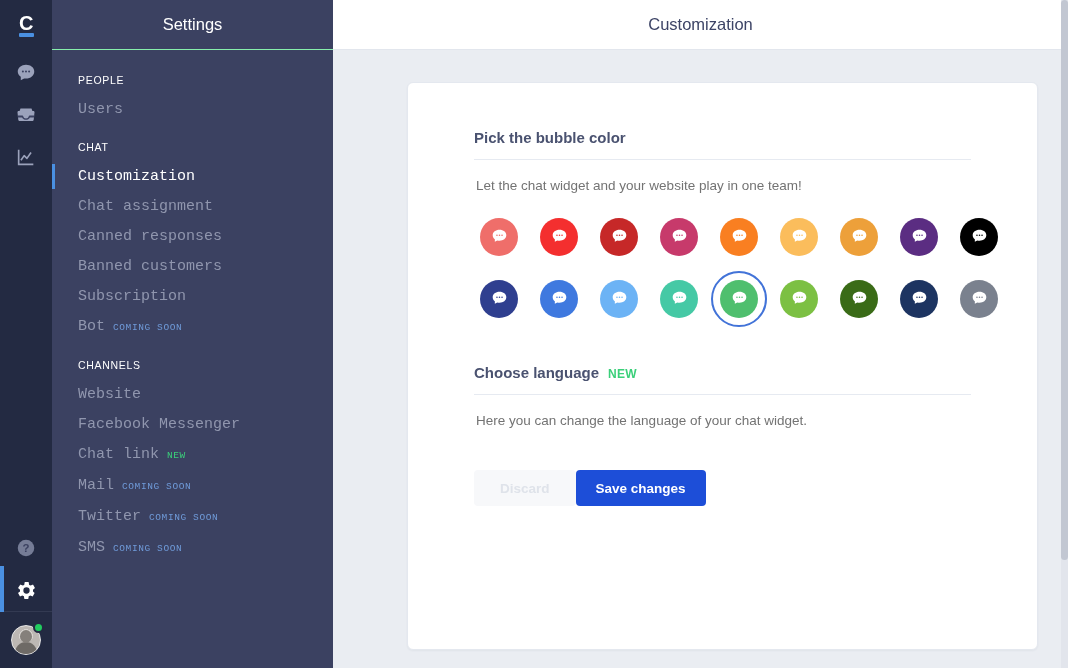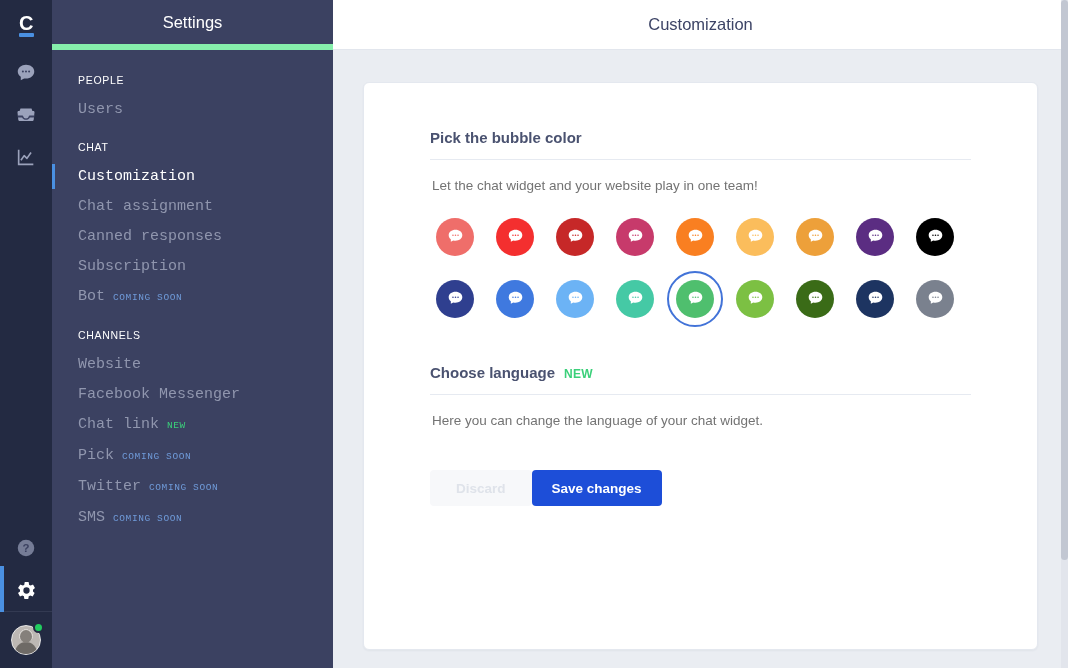--- a/index.html
+++ b/index.html
@@ -73,21 +73,21 @@
   #sidebar {
     width: 281px; min-width: 281px; height: 668px;
     background: #3b4161;
     display: flex; flex-direction: column;
     overflow: hidden;
   }
   .sidebar-head {
     height: 50px; min-height: 50px;
     display: flex; align-items: center; justify-content: center;
     color: #ffffff; font-size: 16.5px;
-    border-bottom: 6px solid #86efac;
+    border-bottom: 1px solid #86efac;
   }
   .sidebar-scroll { flex: 1; padding-top: 24px; overflow: hidden; }
   .nav-group-label {
     color: #ffffff; font-size: 10.5px; letter-spacing: 0.7px;
     padding: 0 0 9px 26px; font-weight: normal;
   }
   .nav-group { margin-bottom: 16px; }
   .nav-item {
     display: flex; align-items: baseline; gap: 8px;
     padding: 6px 0 6px 26px;
@@ -116,20 +116,21 @@
   }
   .main-head {
     height: 50px; min-height: 50px; background: #ffffff;
     display: flex; align-items: center; justify-content: center;
     color: #3d4466; font-size: 16.5px;
     border-bottom: 1px solid #e2e6ed;
   }
   .main-body {
     flex: 1; padding: 32px 30px 18px 30px; overflow: hidden;
     position: relative;
+    margin-left: 44px;
   }
   .card {
     background: #ffffff; border-radius: 6px;
     border: 1px solid #e4e8ef;
     box-shadow: 0 1px 2px rgba(40,50,80,0.05);
     height: 100%;
     padding: 46px 66px 0 66px;
     overflow: hidden;
   }
   .section-title {
@@ -288,41 +289,44 @@
           <div class="nav-item active">
             <span>Customization</span>
           </div>
           <div class="nav-item">
             <span>Chat assignment</span>
           </div>
           <div class="nav-item">
             <span>Canned responses</span>
           </div>
           <div class="nav-item">
+            <span>Banned customers</span>
+          </div>
+          <div class="nav-item">
             <span>Subscription</span>
           </div>
           <div class="nav-item">
             <span>Bot</span>
             <span class="tag soon">COMING SOON</span>
           </div>
         </div>
         <div class="nav-group">
           <div class="nav-group-label">CHANNELS</div>
           <div class="nav-item">
             <span>Website</span>
           </div>
           <div class="nav-item">
             <span>Facebook Messenger</span>
           </div>
           <div class="nav-item">
             <span>Chat link</span>
             <span class="tag new">NEW</span>
           </div>
           <div class="nav-item">
-            <span>Pick</span>
+            <span>Mail</span>
             <span class="tag soon">COMING SOON</span>
           </div>
           <div class="nav-item">
             <span>Twitter</span>
             <span class="tag soon">COMING SOON</span>
           </div>
           <div class="nav-item">
             <span>SMS</span>
             <span class="tag soon">COMING SOON</span>
           </div>

